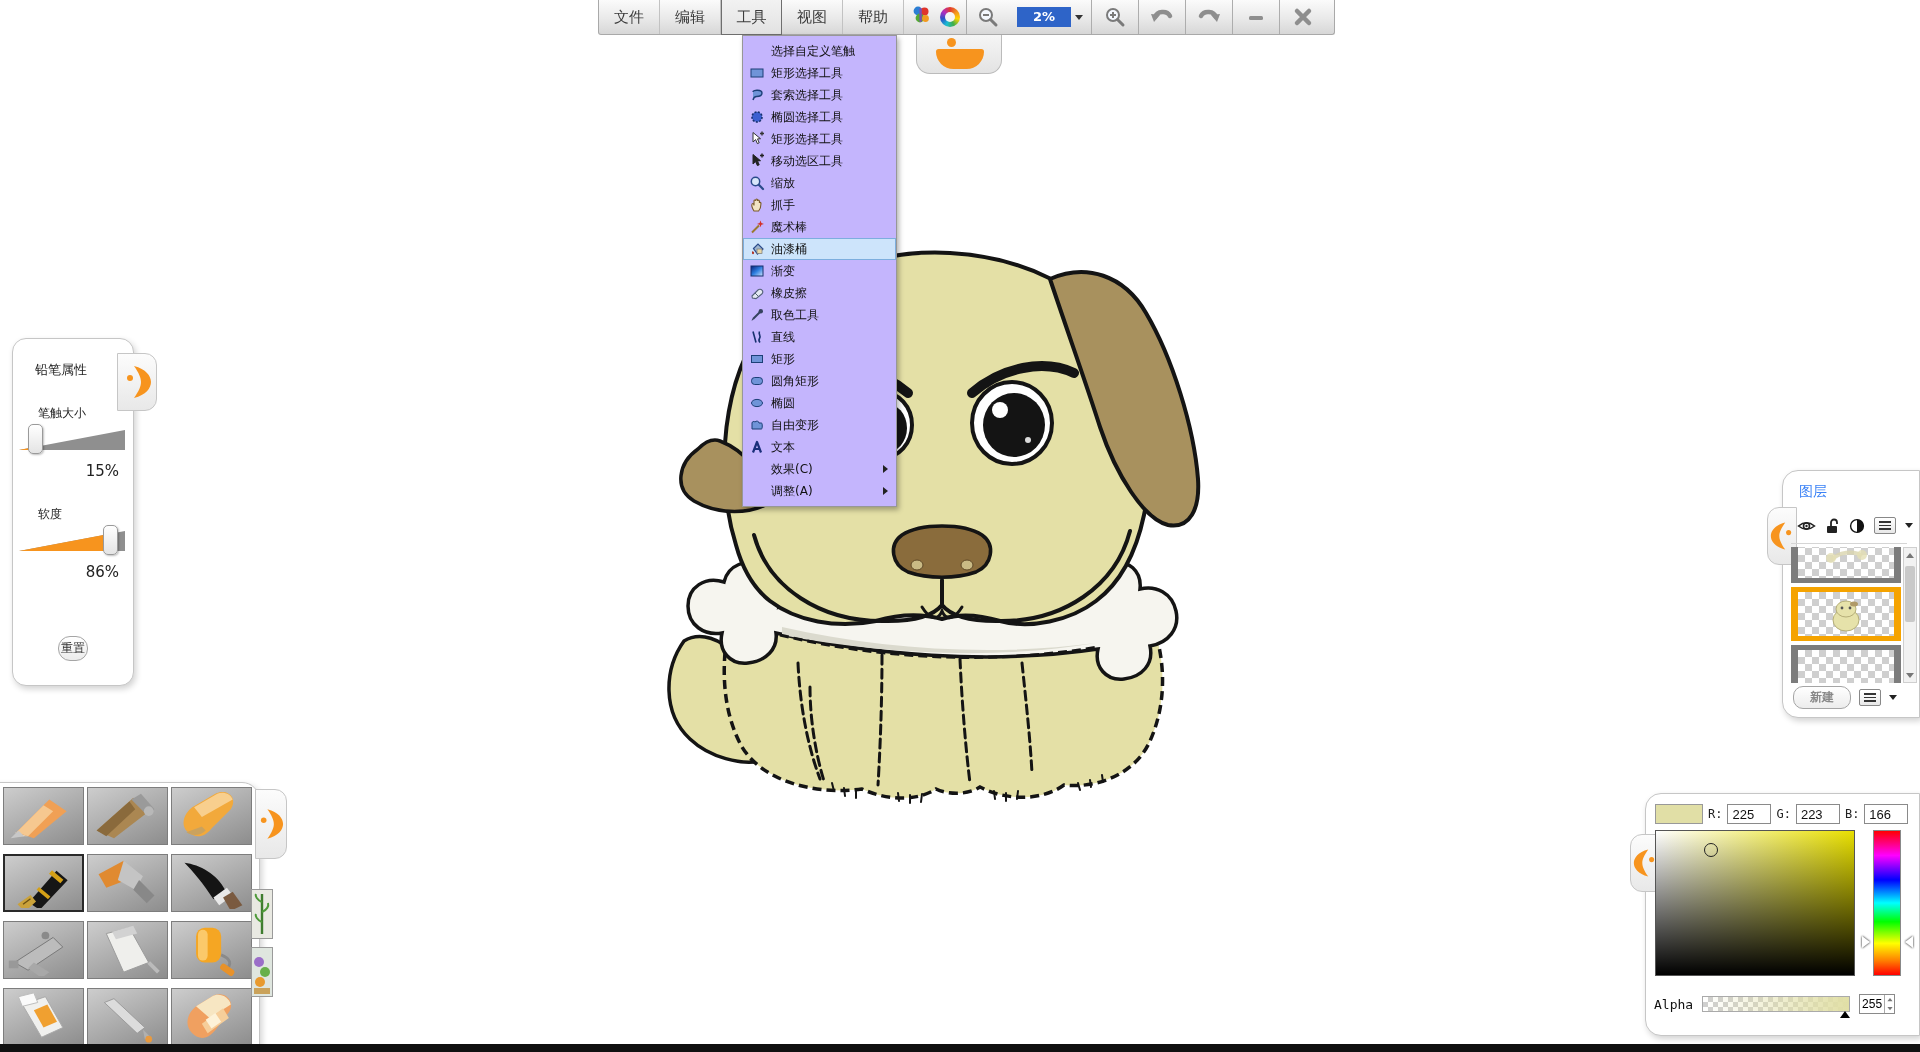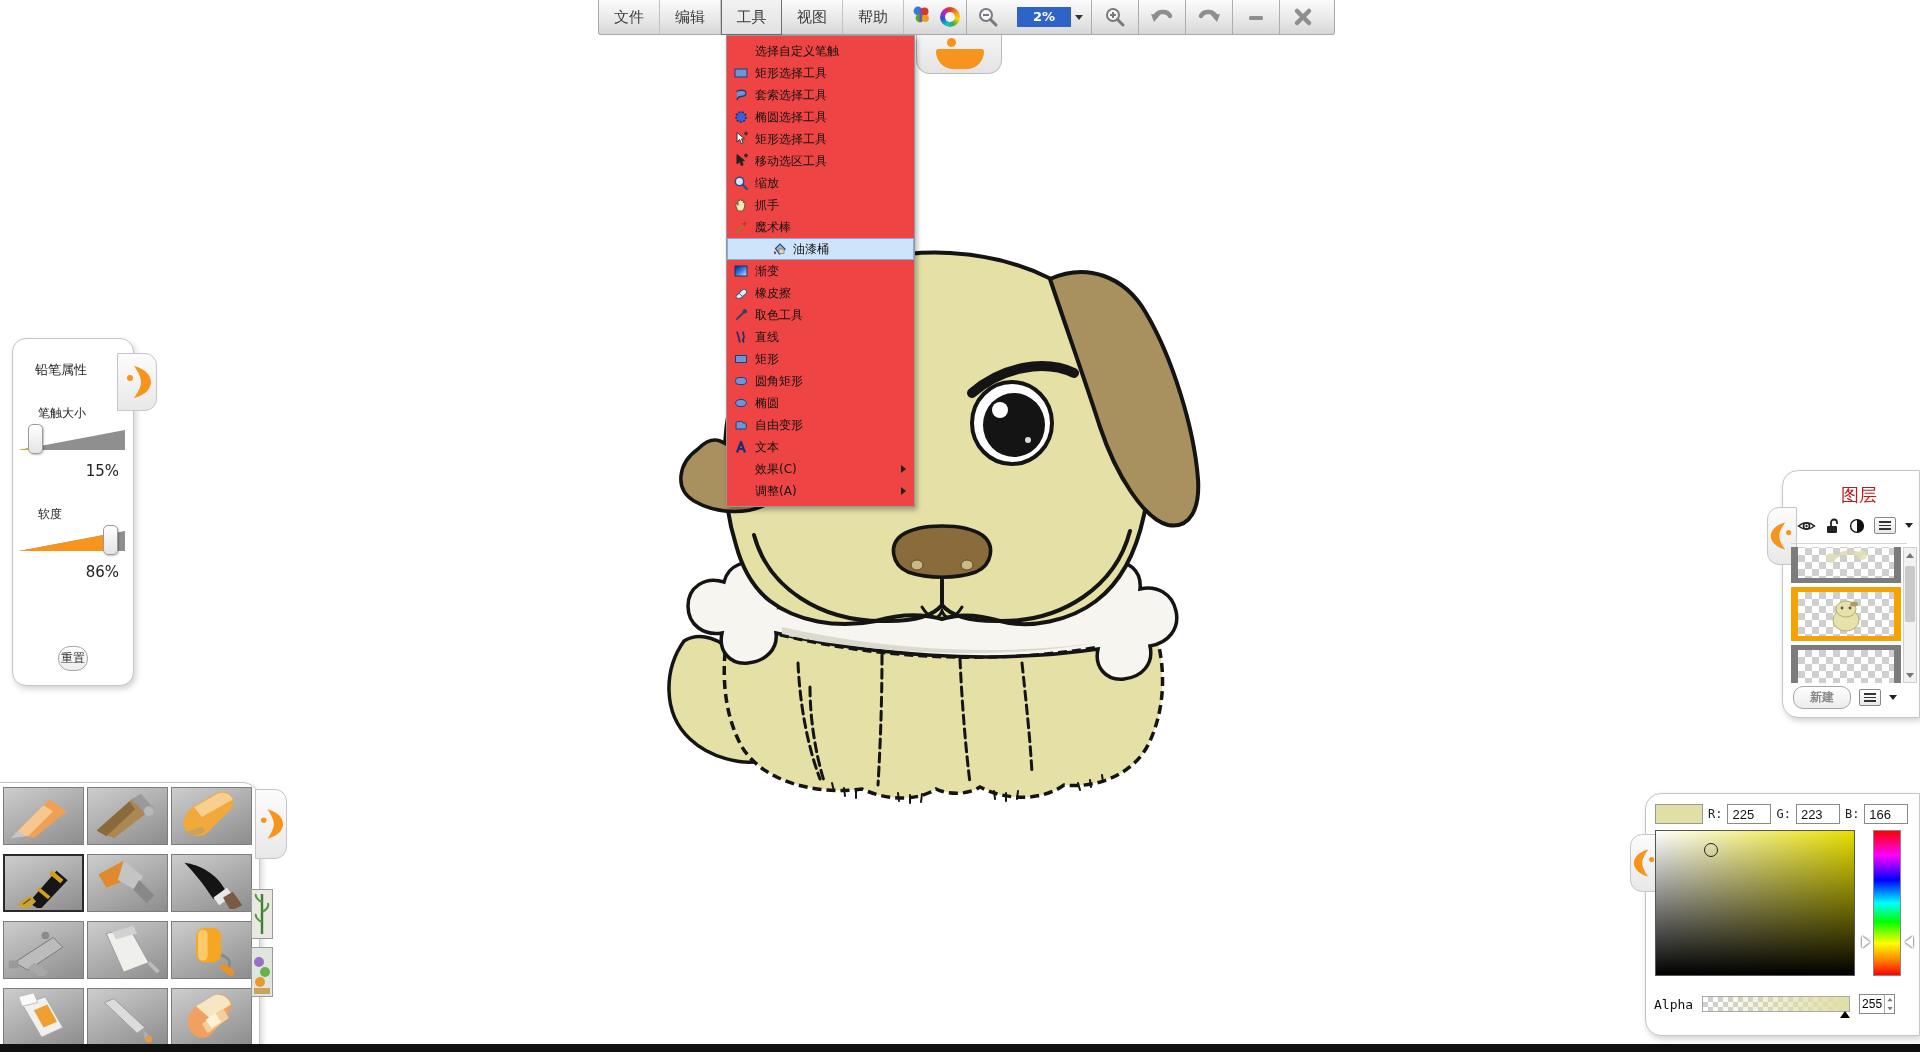--- a/index.html
+++ b/index.html
@@ -28,64 +28,64 @@
   .caret-down { width:0; height:0; border-left:4px solid transparent; border-right:4px solid transparent;
     border-top:5px solid #333; }
   
   #toolbar-tab { left:916px; top:34px; width:86px; height:40px; background:linear-gradient(#f6f6f6,#e3e3e3);
     border:1px solid #bbb; border-top:none; border-radius:0 0 14px 14px; z-index:29; }
   #toolbar-tab .dot { position:absolute; left:30px; top:4px; width:9px; height:9px; border-radius:50%; background:#f7941e; }
   #toolbar-tab .smile { position:absolute; left:19px; top:15px; width:48px; height:20px;
     background:#f7941e; border-radius:4px 4px 26px 26px; }
 
   
-  #tools-menu { left:726px; top:35px; width:189px; background:#ef4444; border:1px solid #979797;
+  #tools-menu { left:742px; top:35px; width:155px; background:#c4b5fd; border:1px solid #979797;
     box-shadow:2px 3px 5px rgba(0,0,0,.3); padding:4px 0; z-index:40; }
   .mrow { height:22px; display:flex; align-items:center; font-size:12px; color:#111; padding-right:4px; }
   .mrow .ic { width:28px; display:flex; justify-content:center; align-items:center; flex:none; }
   .mrow .lbl { flex:1; white-space:nowrap; }
-  .mrow.hl { background:#cde4fb; outline:1px solid #7daede; outline-offset:-1px;padding-left:38px; }
+  .mrow.hl { background:#cde4fb; outline:1px solid #7daede; outline-offset:-1px; }
   .subarrow { width:0; height:0; border-top:4px solid transparent; border-bottom:4px solid transparent;
     border-left:5px solid #222; margin-right:4px; }
 
   
   .panel { background:#fff; border:1px solid #c6c6c6; box-shadow:2px 3px 6px rgba(0,0,0,.18); z-index:20; }
   .side-tab { position:absolute; background:linear-gradient(#fcfcfc,#e8e8e8); border:1px solid #c6c6c6; z-index:-1; }
 
   
   #pencil-panel { left:12px; top:338px; width:122px; height:348px; border-radius:14px; }
   #pencil-tab { right:-24px; top:14px; width:40px; height:58px; border-radius:0 12px 12px 0; }
   #pencil-panel h3 { font-size:13px; font-weight:normal; color:#222; margin:22px 0 0 22px; }
   .slider-label { font-size:12px; color:#222; margin:26px 0 4px 25px; }
   .slider { position:relative; width:106px; height:30px; margin-left:6px; }
   .slider svg { position:absolute; left:0; top:2px; }
   .slider .handle { position:absolute; top:-2px; width:15px; height:30px; background:linear-gradient(#fff,#e4e4e4);
     border:1px solid #9a9a9a; border-radius:5px; box-shadow:1px 1px 2px rgba(0,0,0,.25); }
   .slider-val { font-size:15px; color:#222; text-align:right; margin:6px 14px 0 0; }
-  #reset-btn { position:absolute; left:50%; transform:translateX(-50%); bottom:14px; padding:3px 2px;
+  #reset-btn { position:absolute; left:50%; transform:translateX(-50%); bottom:24px; padding:3px 2px;
     font-size:12px; color:#333; background:linear-gradient(#fff,#ececec); border:1px solid #a5a5a5;
     border-radius:12px; cursor:pointer; }
 
   
   #brushes-panel { left:-8px; top:782px; width:268px; height:272px; border-radius:0 18px 0 0; }
   #brushes-grid { position:absolute; left:10px; top:4px; display:grid;
     grid-template-columns:repeat(3,81px); grid-auto-rows:58px; column-gap:3px; row-gap:9px; }
   .brush-cell { background:linear-gradient(155deg,#cdcdcd,#8d8d8d); border:1px solid #7d7d7d; cursor:pointer; }
   .brush-cell.selected { border:2px solid #2a2a2a; }
   #brushes-tab { left:262px; top:6px; width:32px; height:70px; border-radius:0 12px 12px 0; position:absolute;
     background:linear-gradient(#fcfcfc,#e8e8e8); border:1px solid #c6c6c6; }
   .mini-thumb { position:absolute; left:258px; width:22px; height:50px; background:#eee;
     border:1px solid #9a9a9a; cursor:pointer; }
 
   #bottom-bar { left:0; top:1044px; width:1920px; height:8px; background:#101010; z-index:50; }
 
   
   #layers-panel { left:1782px; top:470px; width:138px; height:248px; border-radius:16px 0 0 16px; }
   #layers-tab { left:-16px; top:36px; width:30px; height:58px; border-radius:12px 0 0 12px; }
-  #layers-panel h3 { font-size:18px; font-weight:normal; color:#b91c1c; margin:12px 0 0 16px;text-align:center; }
+  #layers-panel h3 { font-size:14px; font-weight:normal; color:#3b82f6; margin:12px 0 0 16px; }
   #layer-icons { position:absolute; left:14px; top:46px; display:flex; align-items:center; gap:9px; }
   .mini-box { width:22px; height:17px; border:1px solid #888; border-radius:2px; background:linear-gradient(#fff,#e8e8e8);
     display:flex; flex-direction:column; justify-content:center; gap:2px; padding:0 4px; cursor:pointer; }
   .mini-box i { display:block; height:1.5px; background:#333; }
   #layers-sep { position:absolute; left:8px; top:72px; width:116px; height:1px; background:#d5d5d5; }
   #layer-list { position:absolute; left:8px; top:76px; width:110px; height:136px; overflow:hidden; }
   .layer-row { position:relative; margin-bottom:4px; }
   .layer-frame { background:#7c7c7c; padding:5px 7px; }
   .layer-frame.selected { background:#f5a300; }
   .checker { background:conic-gradient(#cfcfcf 25%,#fff 0 50%,#cfcfcf 0 75%,#fff 0); background-size:14px 14px; }

